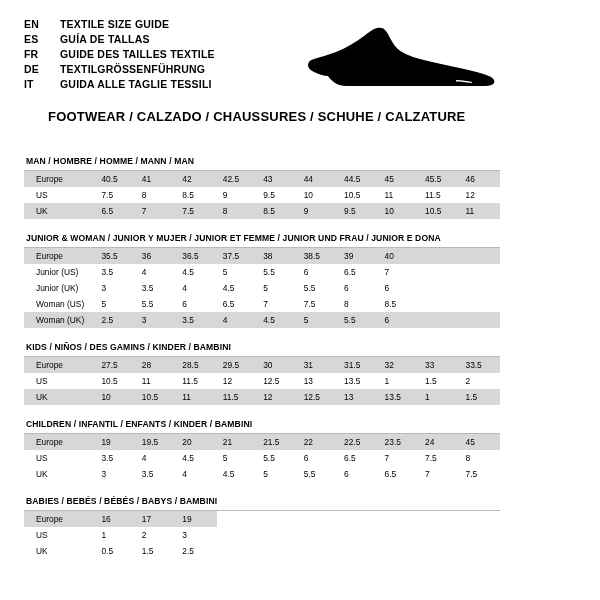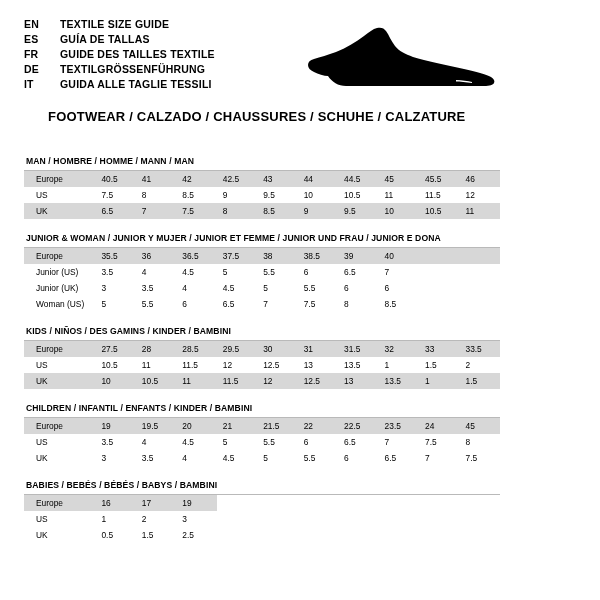--- a/index.html
+++ b/index.html
@@ -245,20 +245,32 @@
             <td>5</td>
             <td>5.5</td>
             <td>6</td>
             <td>6.5</td>
             <td>7</td>
             <td>7.5</td>
             <td>8</td>
             <td>8.5</td>
             <td></td>
           </tr>
+          <tr class="shaded">
+            <td class="label">Woman (UK)</td>
+            <td>2.5</td>
+            <td>3</td>
+            <td>3.5</td>
+            <td>4</td>
+            <td>4.5</td>
+            <td>5</td>
+            <td>5.5</td>
+            <td>6</td>
+            <td></td>
+          </tr>
         </tbody>
       </table>
     </div>
 
     <div class="section">
       <div class="section-title">KIDS / NIÑOS / DES GAMINS / KINDER / BAMBINI</div>
       <div class="divider"></div>
       <table class="size">
         <colgroup>
             <col style="width:15%">

